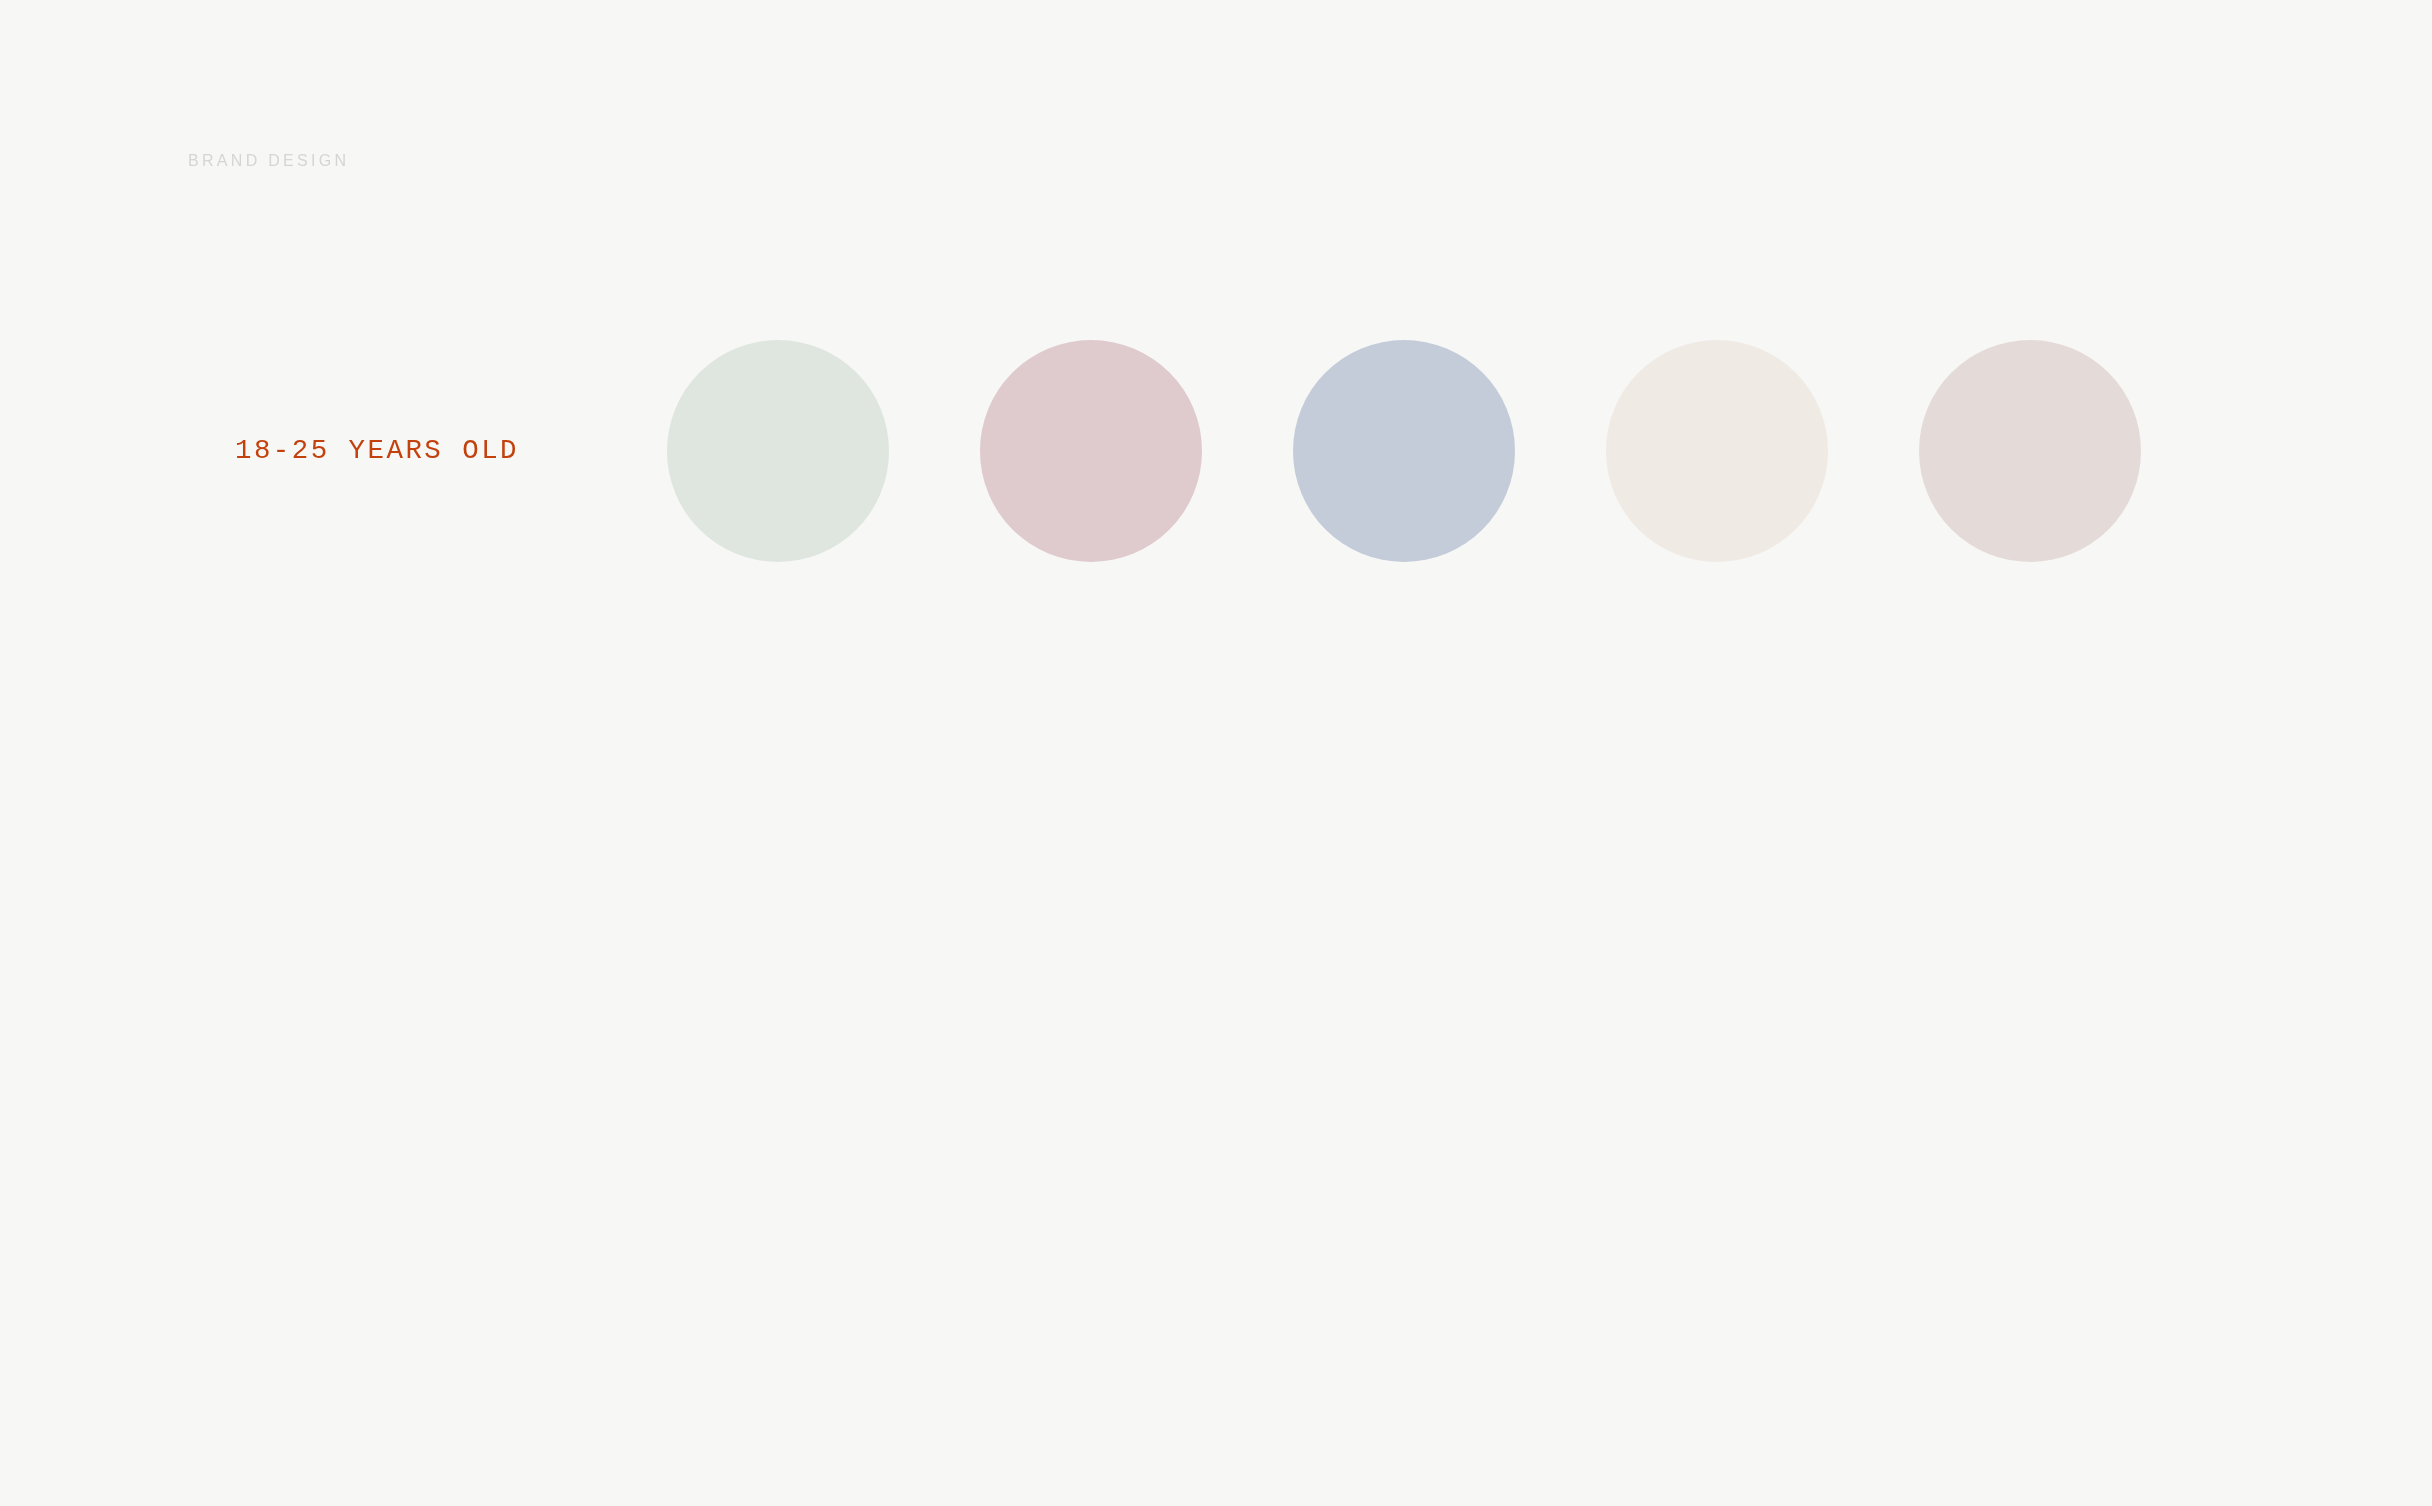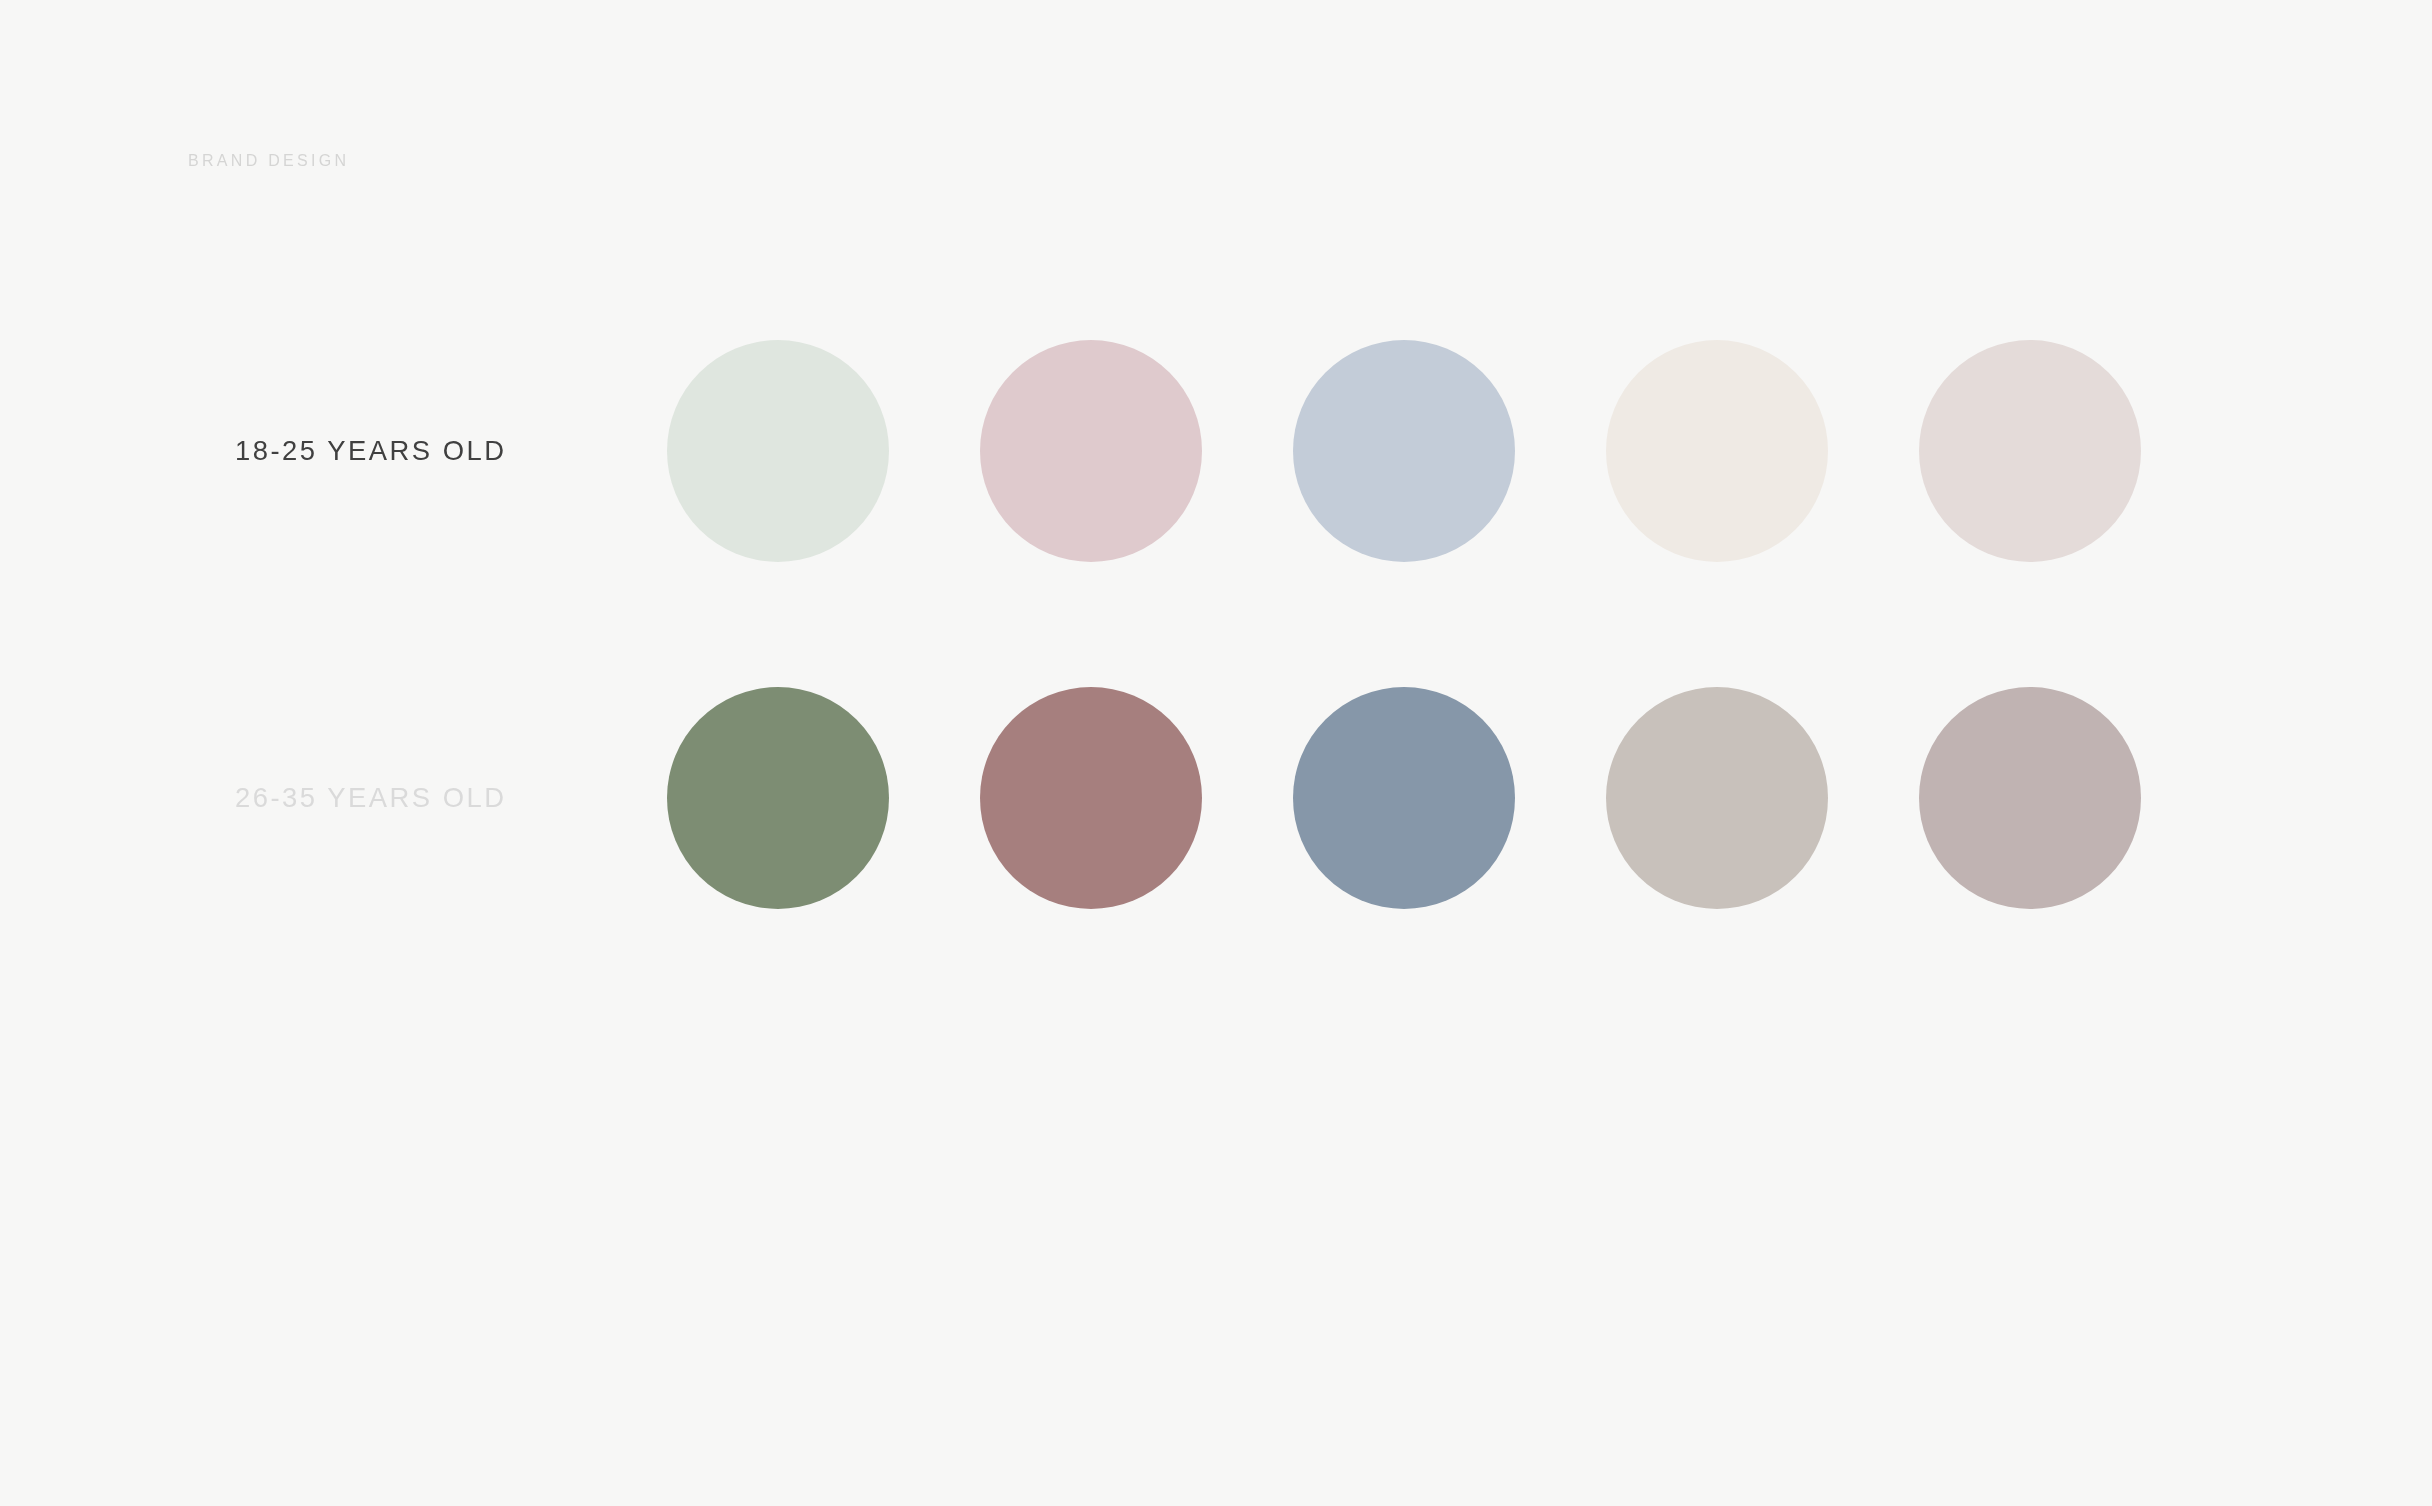--- a/index.html
+++ b/index.html
@@ -94,37 +94,27 @@
 </head>
 <body style="background-color: rgb(247, 247, 246);">
 
 <div class="page" style="background-color: rgb(247, 247, 246);">
 
   <div class="eyebrow" style="color: rgb(213, 213, 212);">BRAND DESIGN</div>
 
   <div class="palette">
 
     <div class="palette-row row-1">
-      <div class="row-label" style="color: #404040;">18-25 YEARS OLD</div>
+      <div class="row-label" style="color: #c2410c; font-family: Liberation Mono, monospace;">18-25 YEARS OLD</div>
       <div class="swatches">
         <div class="swatch" style="background-color: rgb(223, 230, 223);"></div>
         <div class="swatch" style="background-color: rgb(223, 202, 205);"></div>
         <div class="swatch" style="background-color: rgb(195, 204, 216);"></div>
         <div class="swatch" style="background-color: rgb(239, 234, 228);"></div>
         <div class="swatch" style="background-color: rgb(228, 219, 217);"></div>
       </div>
     </div>
 
-    <div class="palette-row row-2">
-      <div class="row-label" style="color: rgb(218, 218, 218);">26-35 YEARS OLD</div>
-      <div class="swatches">
-        <div class="swatch" style="background-color: rgb(125, 141, 115);"></div>
-        <div class="swatch" style="background-color: rgb(166, 127, 126);"></div>
-        <div class="swatch" style="background-color: rgb(134, 151, 169);"></div>
-        <div class="swatch" style="background-color: rgb(200, 193, 187);"></div>
-        <div class="swatch" style="background-color: rgb(192, 179, 178);"></div>
-      </div>
-    </div>
 
 
   </div>
 </div>
 
 
 </body></html>

